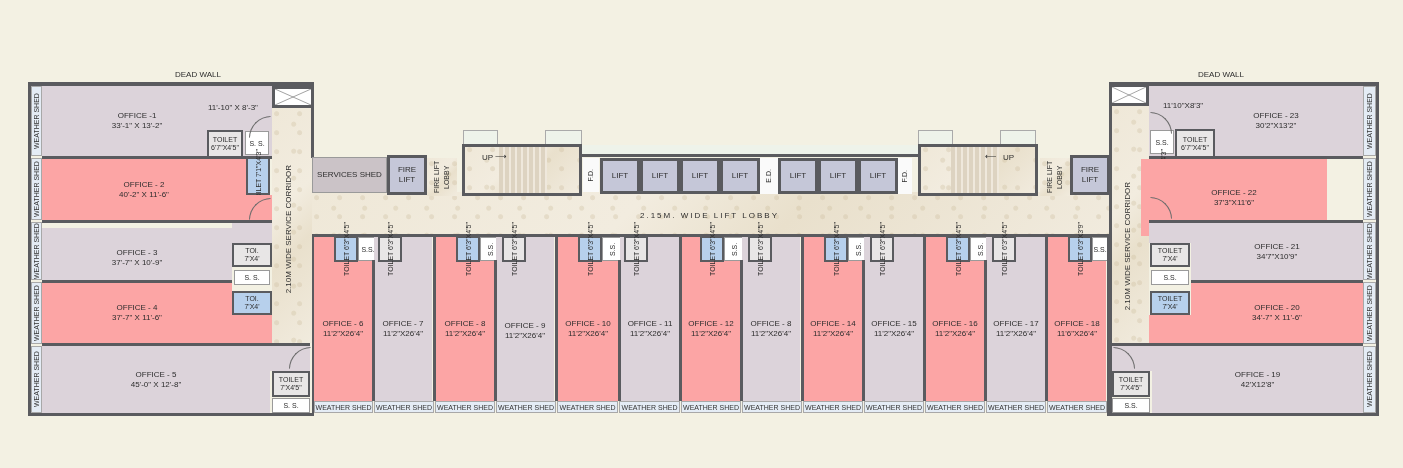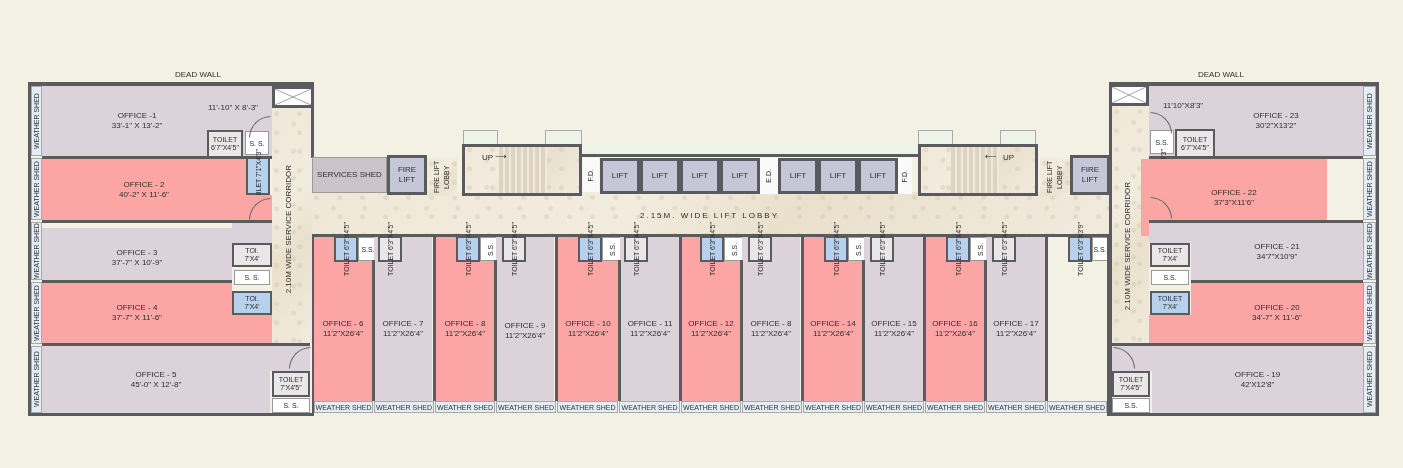--- a/index.html
+++ b/index.html
@@ -283,20 +283,24 @@
   <div class="ss v" style="left:658px;top:3px;width:20px;height:24px">
       <span>S.S.</span>
     </div>
 
   <div class="room pink" style="left:674px;top:3px;width:60px;height:164px">
       <div style="margin-top:20px">OFFICE - 17</div>
       <div>11'2"X26'4"</div>
     </div>
   <div class="toiletv grey v" style="left:680px;top:2px;width:24px;height:26px"><span>TOILET</span>&nbsp;<span>6'3"X4'5"</span></div>
 
+  <div class="room blue" style="left:736px;top:3px;width:58px;height:164px">
+      <div style="margin-top:20px">OFFICE - 18</div>
+      <div>11'6"X26'4"</div>
+    </div>
   <div class="toiletv tblue v" style="left:756px;top:2px;width:24px;height:26px"><span>TOILET</span>&nbsp;<span>6'3"X3'9"</span></div>
   <div class="ss" style="left:780px;top:3px;width:16px;height:24px">
       <span>S.S.</span>
     </div>
 
   <div class="wall" style="left:60px;top:26px;width:3px;height:141px"></div>
   <div class="wall" style="left:121px;top:3px;width:3px;height:164px"></div>
   <div class="wall" style="left:182px;top:26px;width:3px;height:141px"></div>
   <div class="wall" style="left:243px;top:3px;width:3px;height:164px"></div>
   <div class="wall" style="left:306px;top:26px;width:3px;height:141px"></div>

